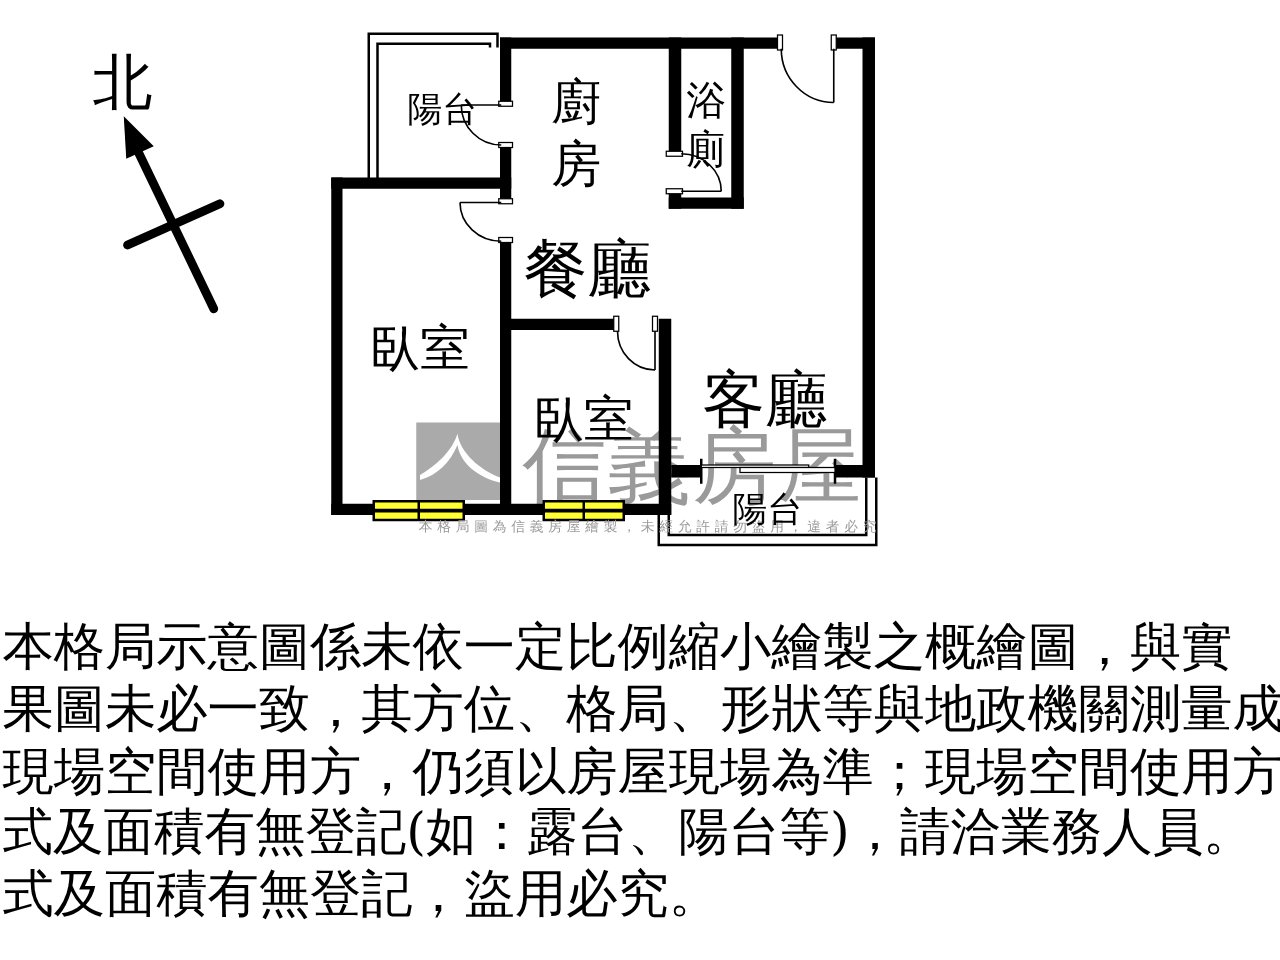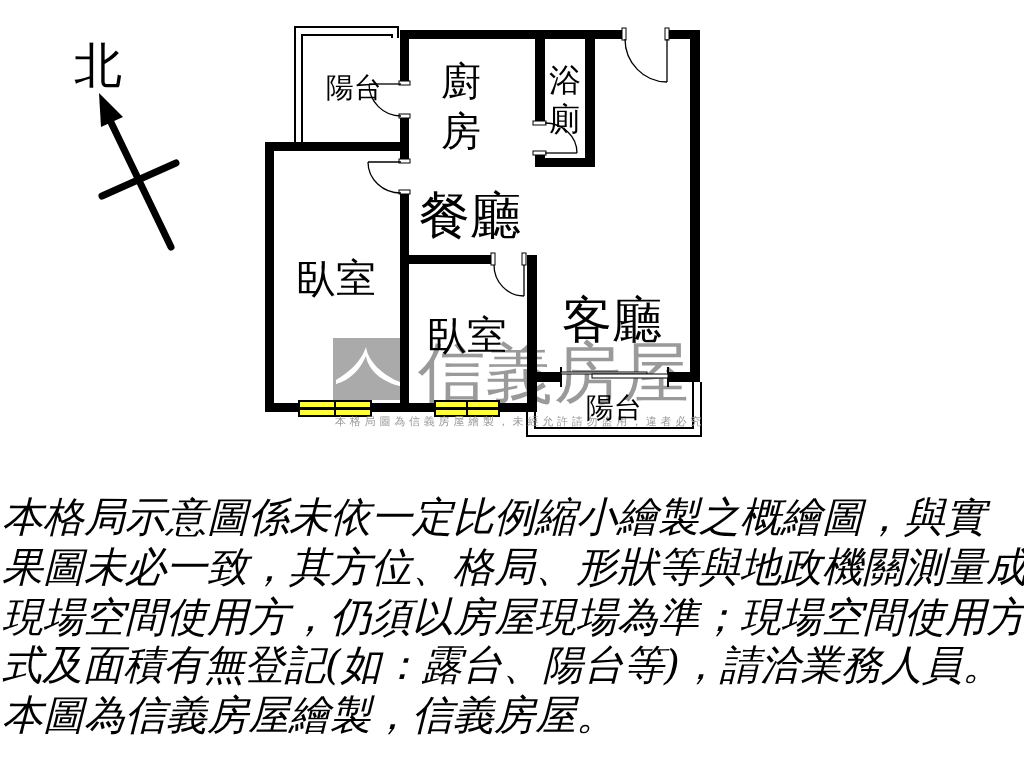--- a/index.html
+++ b/index.html
@@ -1,20 +1,20 @@
 <!DOCTYPE html>
 <html><head>
 <meta charset="utf-8">
 <style>
   html, body { margin: 0; padding: 0; background: #ffffff; }
   body { width: 1024px; height: 768px; position: relative; overflow: hidden;
          font-family: "DejaVu Serif", "Liberation Serif", serif; color: #000; }
   #plan { position: absolute; left: 0; top: 0; width: 1024px; height: 460px; }
   .room-label { font-family: "DejaVu Serif", "Liberation Serif", serif; fill: #000; }
-  .disclaimer { position: absolute; left: 0; top: 0; width: 1024px; height: 768px; font-style: italic; }
+  .disclaimer { position: absolute; left: 0; top: 0; width: 1024px; height: 768px; }
   .disc-line { position: absolute; left: 2px; height: 41px; line-height: 41px;
                font-size: 41px; white-space: nowrap; color: #000;
                font-family: "DejaVu Serif", "Liberation Serif", serif; }
   .disc-line.narrow { transform-origin: 0 0; transform: scaleX(0.985); }
 </style>
 </head>
 <body>
 
 <svg id="plan" viewBox="0 0 1024 460" xmlns="http://www.w3.org/2000/svg">
 
@@ -135,14 +135,14 @@
   <text class="room-label" x="427" y="349" font-size="40">臥室</text>
   <text class="room-label" x="562" y="337" font-size="50">客廳</text>
   <text class="room-label" x="586" y="417" font-size="28">陽台</text>
 </svg>
 
 <div class="disclaimer">
   <div class="disc-line" style="top:497px">本格局示意圖係未依一定比例縮小繪製之概繪圖，與實</div>
   <div class="disc-line" style="top:547px">果圖未必一致，其方位、格局、形狀等與地政機關測量成</div>
   <div class="disc-line" style="top:597px">現場空間使用方，仍須以房屋現場為準；現場空間使用方</div>
   <div class="disc-line narrow" style="top:645px">式及面積有無登記(如：露台、陽台等)，請洽業務人員。</div>
-  <div class="disc-line" style="top:695px">本圖為信義房屋繪製，信義房屋。</div>
+  <div class="disc-line" style="top:695px">式及面積有無登記，盜用必究。</div>
 </div>
 
 </body></html>

